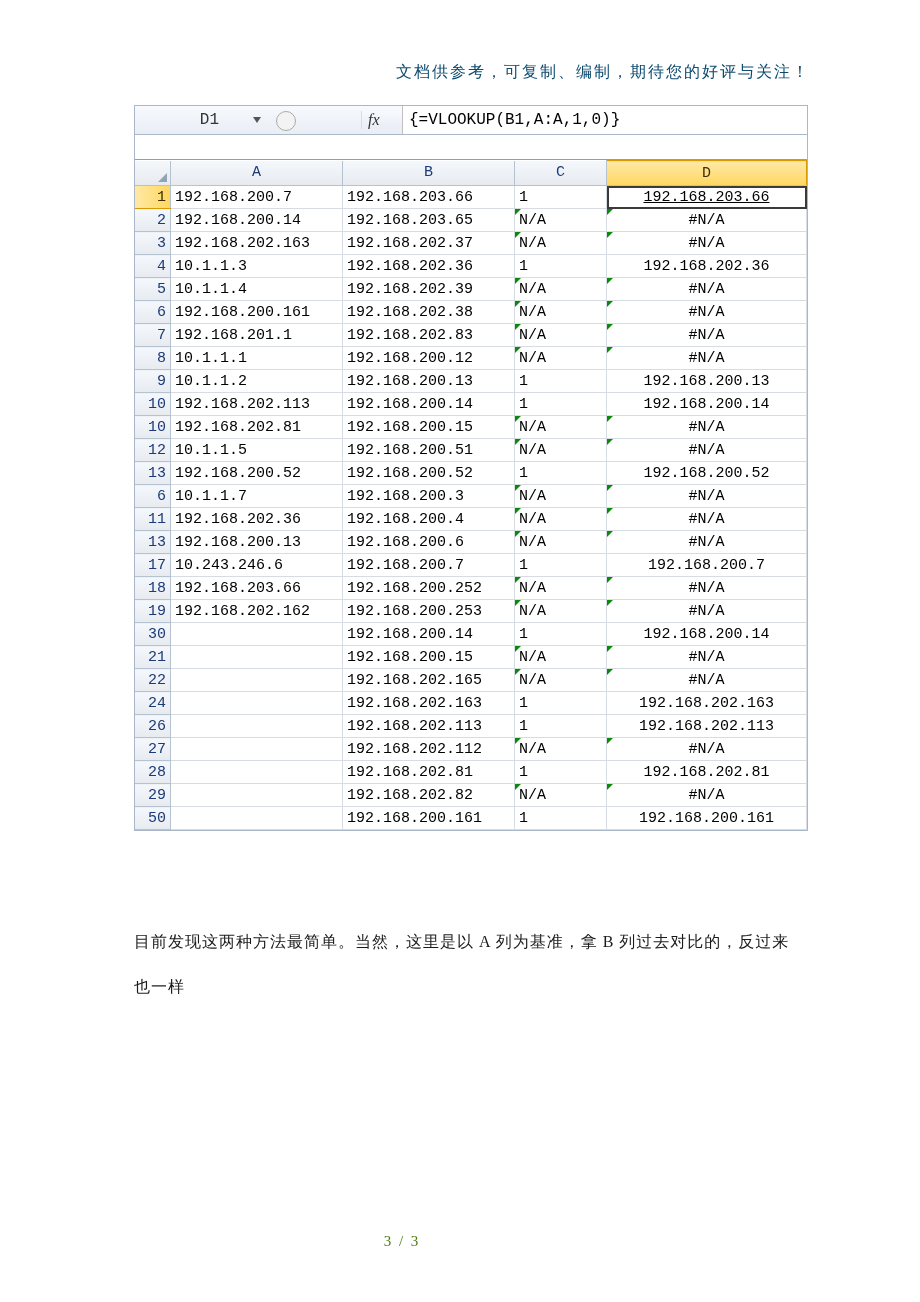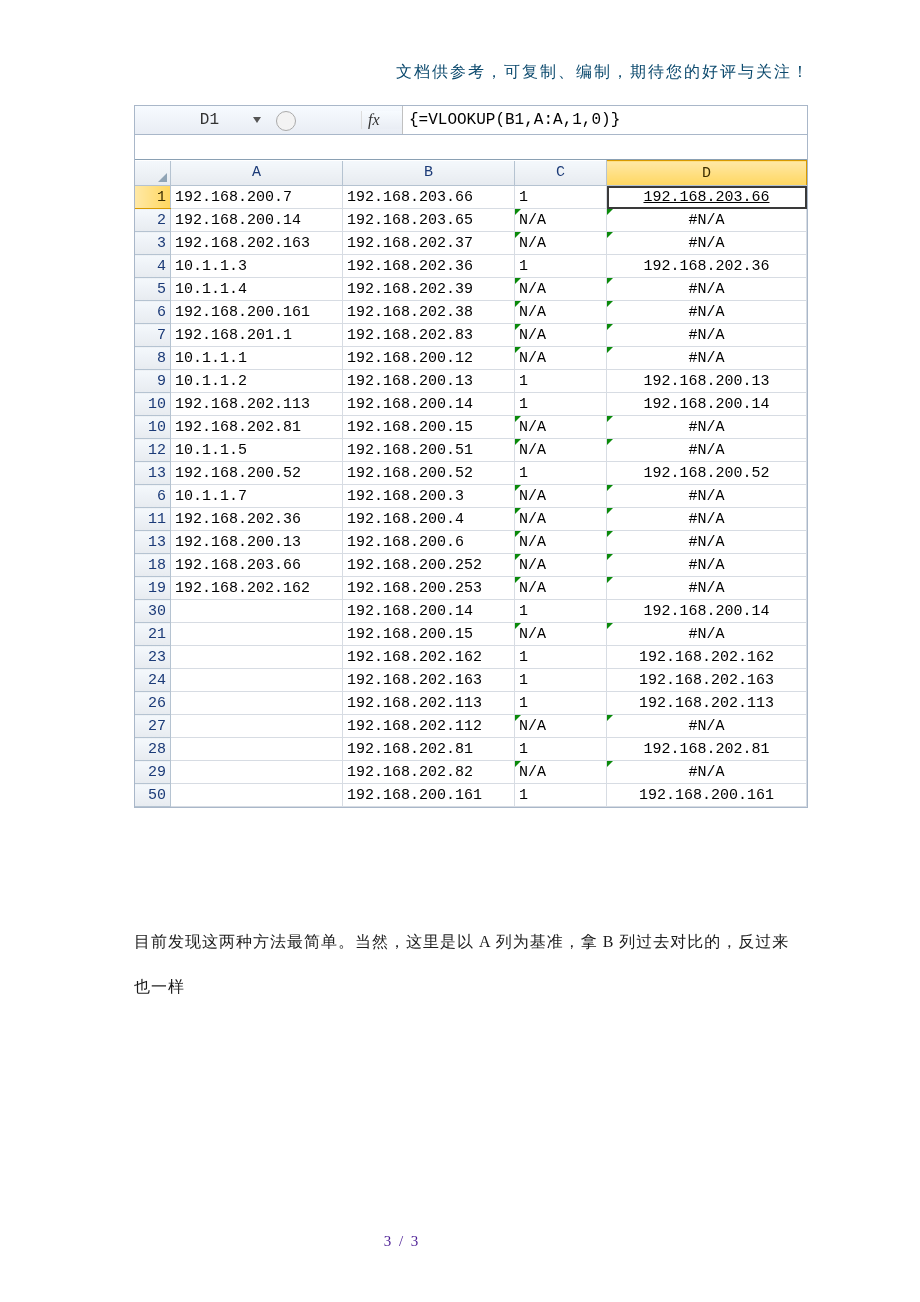--- a/index.html
+++ b/index.html
@@ -174,21 +174,21 @@
     font-size: 16px;
     line-height: 2.8;
     letter-spacing: 1px;
     font-family: "SimSun", "宋体", serif;
   }
   .page-num {
     position: absolute;
     bottom: 52px;
     width: 804px;
     text-align: center;
-    color: #4c1d95;
+    color: #4d7c0f;
     font-size: 15px;
     letter-spacing: 2px;
   }
 </style>
 </head>
 <body>
 <div class="page">
 
 <div class="header-note">文档供参考，可复制、编制，期待您的好评与关注！</div>
 
@@ -328,20 +328,27 @@
             <td class="cell center err" style="text-align: center;">#N/A</td>
           </tr>
           <tr>
             <th class="row-head">13</th>
             <td class="cell left">192.168.200.13</td>
             <td class="cell left">192.168.200.6</td>
             <td class="cell left err" style="text-align: left;">N/A</td>
             <td class="cell center err" style="text-align: center;">#N/A</td>
           </tr>
           <tr>
+            <th class="row-head">17</th>
+            <td class="cell left">10.243.246.6</td>
+            <td class="cell left">192.168.200.7</td>
+            <td class="cell left" style="text-align: left;">1</td>
+            <td class="cell center" style="text-align: center;">192.168.200.7</td>
+          </tr>
+          <tr>
             <th class="row-head">18</th>
             <td class="cell left">192.168.203.66</td>
             <td class="cell left">192.168.200.252</td>
             <td class="cell left err" style="text-align: left;">N/A</td>
             <td class="cell center err" style="text-align: center;">#N/A</td>
           </tr>
           <tr>
             <th class="row-head">19</th>
             <td class="cell left">192.168.202.162</td>
             <td class="cell left">192.168.200.253</td>
@@ -356,25 +363,25 @@
             <td class="cell center" style="text-align: center;">192.168.200.14</td>
           </tr>
           <tr>
             <th class="row-head">21</th>
             <td class="cell left"></td>
             <td class="cell left">192.168.200.15</td>
             <td class="cell left err" style="text-align: left;">N/A</td>
             <td class="cell center err" style="text-align: center;">#N/A</td>
           </tr>
           <tr>
-            <th class="row-head">23</th>
-            <td class="cell left"></td>
-            <td class="cell left">192.168.202.162</td>
-            <td class="cell left" style="text-align: left;">1</td>
-            <td class="cell center" style="text-align: center;">192.168.202.162</td>
+            <th class="row-head">22</th>
+            <td class="cell left"></td>
+            <td class="cell left">192.168.202.165</td>
+            <td class="cell left err" style="text-align: left;">N/A</td>
+            <td class="cell center err" style="text-align: center;">#N/A</td>
           </tr>
           <tr>
             <th class="row-head">24</th>
             <td class="cell left"></td>
             <td class="cell left">192.168.202.163</td>
             <td class="cell left" style="text-align: left;">1</td>
             <td class="cell center" style="text-align: center;">192.168.202.163</td>
           </tr>
           <tr>
             <th class="row-head">26</th>

